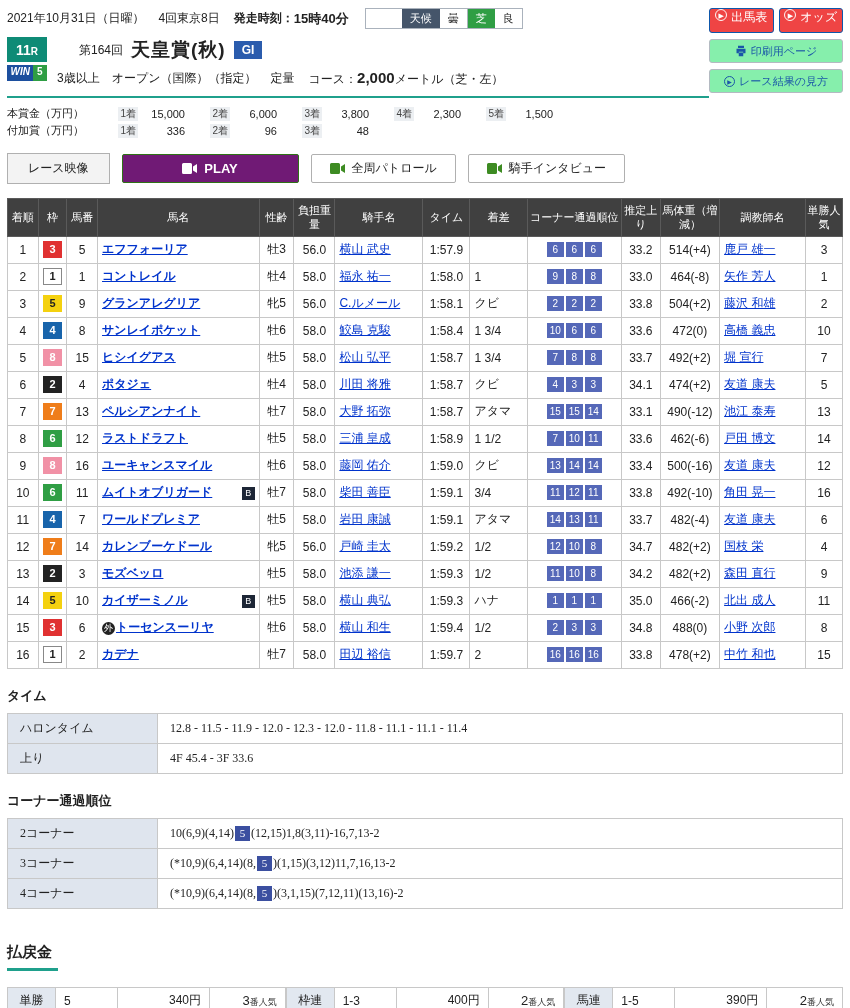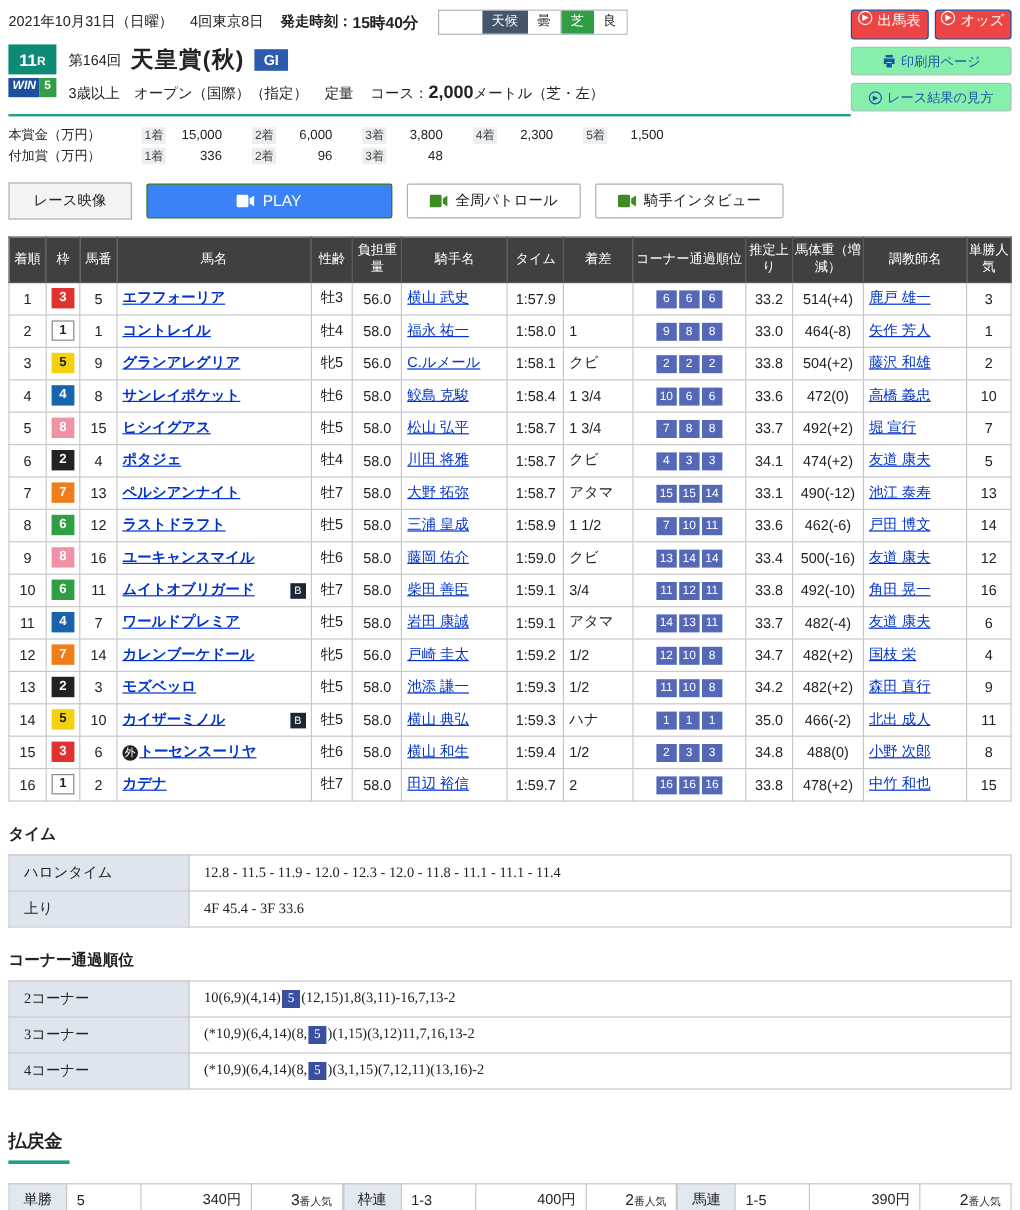--- a/index.html
+++ b/index.html
@@ -24,21 +24,21 @@
   .wval:last-child { border-right:none; }
 
   .title-row { display:flex; gap:10px; border-bottom:2px solid #1fa08c; padding-bottom:8px; }
   .race-no-col { display:flex; flex-direction:column; gap:3px; align-items:center; }
   .race-no { background:#0e8b76; color:#fff; width:40px; height:25px; display:flex; align-items:center; justify-content:center; font-weight:bold; }
   .race-no .rn { font-size:14px; } .race-no .rs { font-size:10px; margin-top:3px; }
   .win5 { display:flex; height:16px; }
   .win5 .w5a { background:#1c4f9e; color:#fff; font-style:italic; font-weight:bold; font-size:10px; padding:1px 3px;text-align:center; }
   .win5 .w5b { background:#2f9e44; color:#fff; font-weight:bold; font-size:10px; padding:1px 4px; }
   .title-line { display:flex; align-items:center; gap:8px; }
-  .round { font-size:12px; }
+  .round { font-size:12px;margin-left:22px; }
   .race-name { font-size:19px; font-weight:bold; letter-spacing:1px; }
   .grade-badge { background:#2b5cad; color:#fff; font-weight:bold; font-size:12px; padding:2px 8px; }
   .cond-line { font-size:12px; margin-top:6px; display:flex; gap:14px; align-items:center; }
   .course-dist { font-weight:bold; font-size:15px; }
 
   .prize { font-size:11px; margin:7px 0 4px; }
   .prize-row { display:flex; align-items:center; height:17px; }
   .prize-label { width:86px; }
   .pz-pair { display:flex; width:92px; justify-content:flex-end; align-items:center; gap:5px; }
   .pz-place { background:#eceff2; color:#444; padding:0 2px; font-size:10px; }
@@ -46,21 +46,21 @@
 
   .blue-btn { background:#ef4444; color:#fff; border:1px solid #0d57ab; border-radius:3px; height:25px; font-size:12px; display:flex; align-items:flex-start; justify-content:center; gap:4px; cursor:pointer; flex:1; }
   .btn-pair { display:flex; gap:5px; }
   .cir { display:inline-block; width:12px; height:12px; line-height:11px; border:1px solid rgba(255,255,255,.95); border-radius:50%; font-size:7px; text-align:center; }
   .white-btn { background:#86efac; color:#1a56a8; border:1px solid #b4bac2; border-radius:3px; height:24px; font-size:11px; display:flex; align-items:center; justify-content:center; gap:4px; cursor:pointer; }
   .cir-b { display:inline-block; width:11px; height:11px; line-height:10px; border:1px solid #1a56a8; border-radius:50%; font-size:6px; text-align:center; color:#1a56a8; }
 
   
   .video-row { display:flex; gap:12px; margin:10px 0 14px; align-items:center; }
   .video-label { border:1px solid #b0b0b0; background:#f3f3f3; padding:6px 20px; font-size:12px; }
-  .play-btn { background:#3b82f6; color:#fff; border:1px solid #2f7116; width:205px; height:29px; font-weight:normal; font-size:13px; display:flex; align-items:center; justify-content:center; gap:7px; cursor:pointer; border-radius:2px; }
+  .play-btn { background:#701a75; color:#fff; border:1px solid #2f7116; width:177px; height:29px; font-weight:bold; font-size:13px; display:flex; align-items:center; justify-content:center; gap:7px; cursor:pointer; border-radius:2px; }
   .video-btn { background:#fff; border:1px solid #b0b0b0; height:29px; padding:0 18px; display:flex; align-items:center; gap:7px; color:#222; font-size:12px; cursor:pointer; border-radius:2px; }
   .cam { color:#3d8b22; } .play-btn .cam { color:#fff; }
 
   
   .results { width:100%; border-collapse:collapse; table-layout:fixed; }
   .results th { background:#404040; color:#fff; font-weight:normal; font-size:11px; border:1px solid #5a5a5a; padding:4px 1px; line-height:1.3; }
   .results td { border:1px solid #c8c8c8; padding:2px 4px; height:27px; font-size:12px; overflow:hidden; white-space:nowrap; }
   .c { text-align:center; } .l { text-align:left; }
   .hname { font-weight:bold; }
   .waku { display:inline-block; width:19px; height:17px; line-height:17px; text-align:center; font-weight:bold; font-size:11px; }

